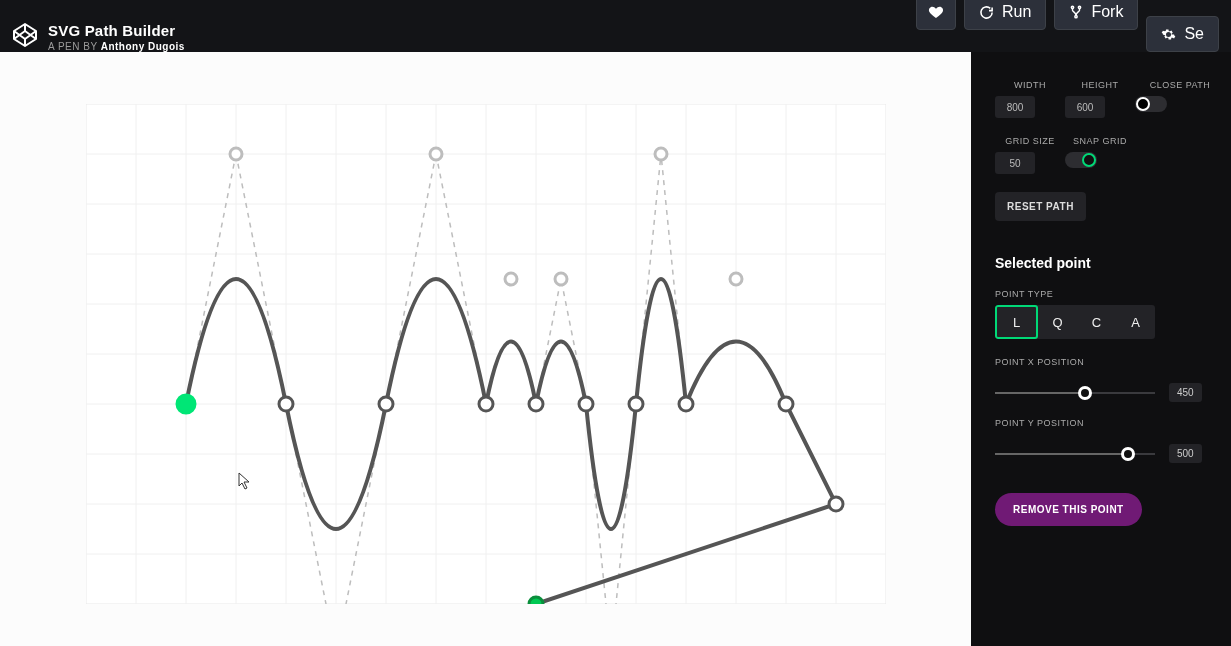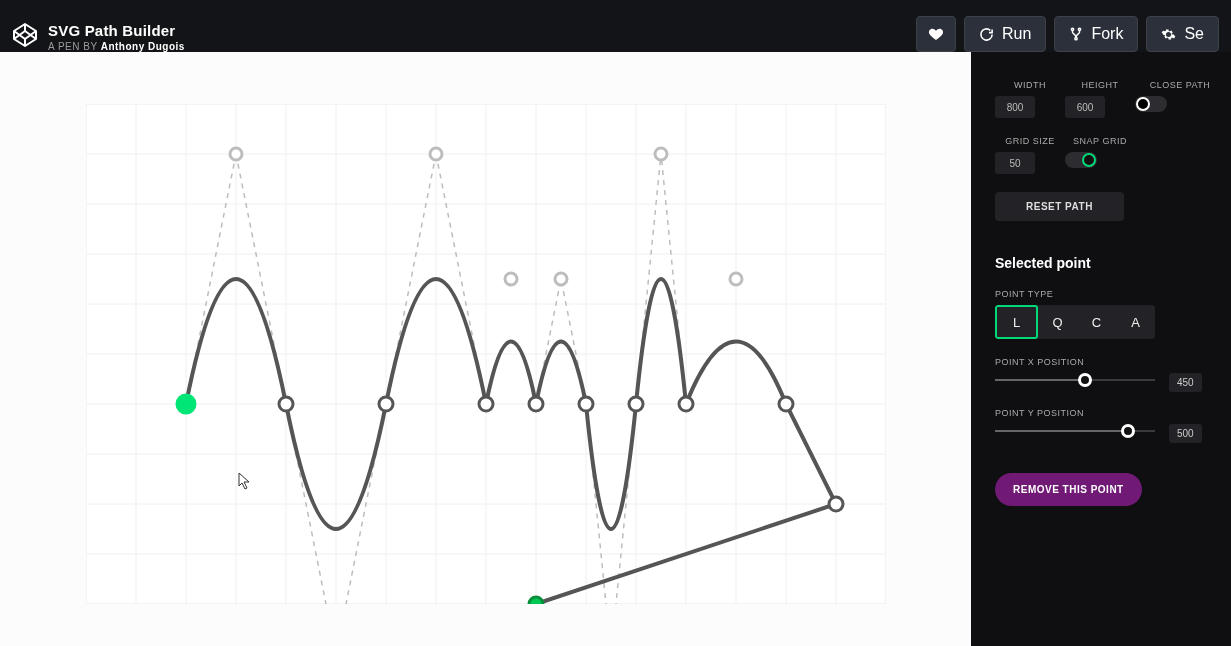--- a/index.html
+++ b/index.html
@@ -7,41 +7,41 @@
   
   .topbar { position:absolute; top:0; left:0; right:0; height:52px; background:#131417; display:flex; align-items:flex-end; padding:0 12px; color:#fff;}
   .logo-box { display:flex; align-items:center; gap:10px;}
   .pen-title { font-size:15px; font-weight:700; letter-spacing:.2px;}
   .pen-sub { font-size:10px; color:#9b9b9b; letter-spacing:.5px; margin-top:2px;}
   .pen-sub b { color:#fff; font-weight:700;}
   .top-actions { margin-left:auto; display:flex; gap:8px;}
   .top-btn { height:36px; background:#2c303a; border:1px solid #3d4148; color:#fff; border-radius:4px; display:flex; align-items:center; gap:8px; padding:0 14px; font-size:16px; cursor:pointer;}
   .top-btn.icon-only { width:40px; padding:0; justify-content:center;}
   .top-btn svg { display:block;}
-  .top-btn.cut { }
+  .top-btn.cut { margin-top:22px;}
   
   .stage { position:absolute; top:52px; left:0; width:971px; bottom:0; background:#fcfcfc; display:flex; align-items:center; justify-content:center;}
   .canvas { width:800px; height:500px; margin-top:10px;}
   .panel { position:absolute; top:52px; left:971px; right:0; bottom:0; background:#0f0f11; color:#fff; padding:28px 24px 20px 24px; overflow:hidden;}
   .panel h3 { font-size:14px; font-weight:600; margin-bottom:18px;}
   .row { display:flex; gap:0; margin-bottom:18px;}
   .col { flex:0 0 70px;text-align:center;}
   .lbl { font-size:9px; letter-spacing:.5px; color:#aaa; text-transform:uppercase; margin-bottom:6px;}
   .numbox { width:40px; height:22px; background:#232327; border:none; border-radius:3px; color:#bbb; font-size:10px; display:flex; align-items:center; justify-content:center;}
   .toggle { width:32px; height:16px; border-radius:10px; background:#2d2d31; position:relative; cursor:pointer;}
   .toggle .knob { position:absolute; top:1px; width:14px; height:14px; border-radius:50%; background:#000; border:2px solid #fff;}
   .toggle.off .knob { left:1px;}
   .toggle.on { }
   .toggle.on .knob { right:1px; left:auto; border-color:#00d977; background:#111;}
-  .reset-btn { background:#232327; color:#ddd; border:none; border-radius:4px; font-size:10px; letter-spacing:.5px; padding:9px 31px; cursor:pointer; text-transform:uppercase; font-weight:600;}
+  .reset-btn { background:#232327; color:#ddd; border:none; border-radius:4px; font-size:10px; letter-spacing:.5px; padding:9px 12px; cursor:pointer; text-transform:uppercase; font-weight:600;}
   .section-gap { height:34px;}
   .pt-types { display:flex; background:#232327; border-radius:3px; width:160px; height:34px; overflow:hidden;}
   .pt-types .t { flex:1; display:flex; align-items:center; justify-content:center; font-size:13px; color:#eee; cursor:pointer;}
   .pt-types .t.selected { border:2px solid #00d977; border-radius:3px;}
-  .slider-wrap { margin-top:6px; margin-bottom:16px; display:flex; align-items:flex-start; gap:14px;}
+  .slider-wrap { margin-top:16px; margin-bottom:16px; display:flex; align-items:center; gap:14px;}
   .slider { position:relative; width:160px; height:14px;}
   .track { position:absolute; top:6px; left:0; right:0; height:2px; background:#3a3a3e;}
   .fill  { position:absolute; top:6px; left:0; height:2px; background:#666;}
   .thumb { position:absolute; top:0; width:14px; height:14px; border-radius:50%; background:#111; border:3px solid #fff; transform:translateX(-50%);}
   .valpill { background:#232327; color:#ccc; font-size:10px; border-radius:3px; padding:4px 8px; min-width:28px; text-align:center;}
   .remove-btn { margin-top:14px; background:#701a75; color:#fff; border:none; border-radius:18px; font-size:10px; letter-spacing:.5px; padding:11px 18px; cursor:pointer; text-transform:uppercase; font-weight:700;}
   
   .cursor-arrow { position:absolute; pointer-events:none;}
 </style>
 </head>

